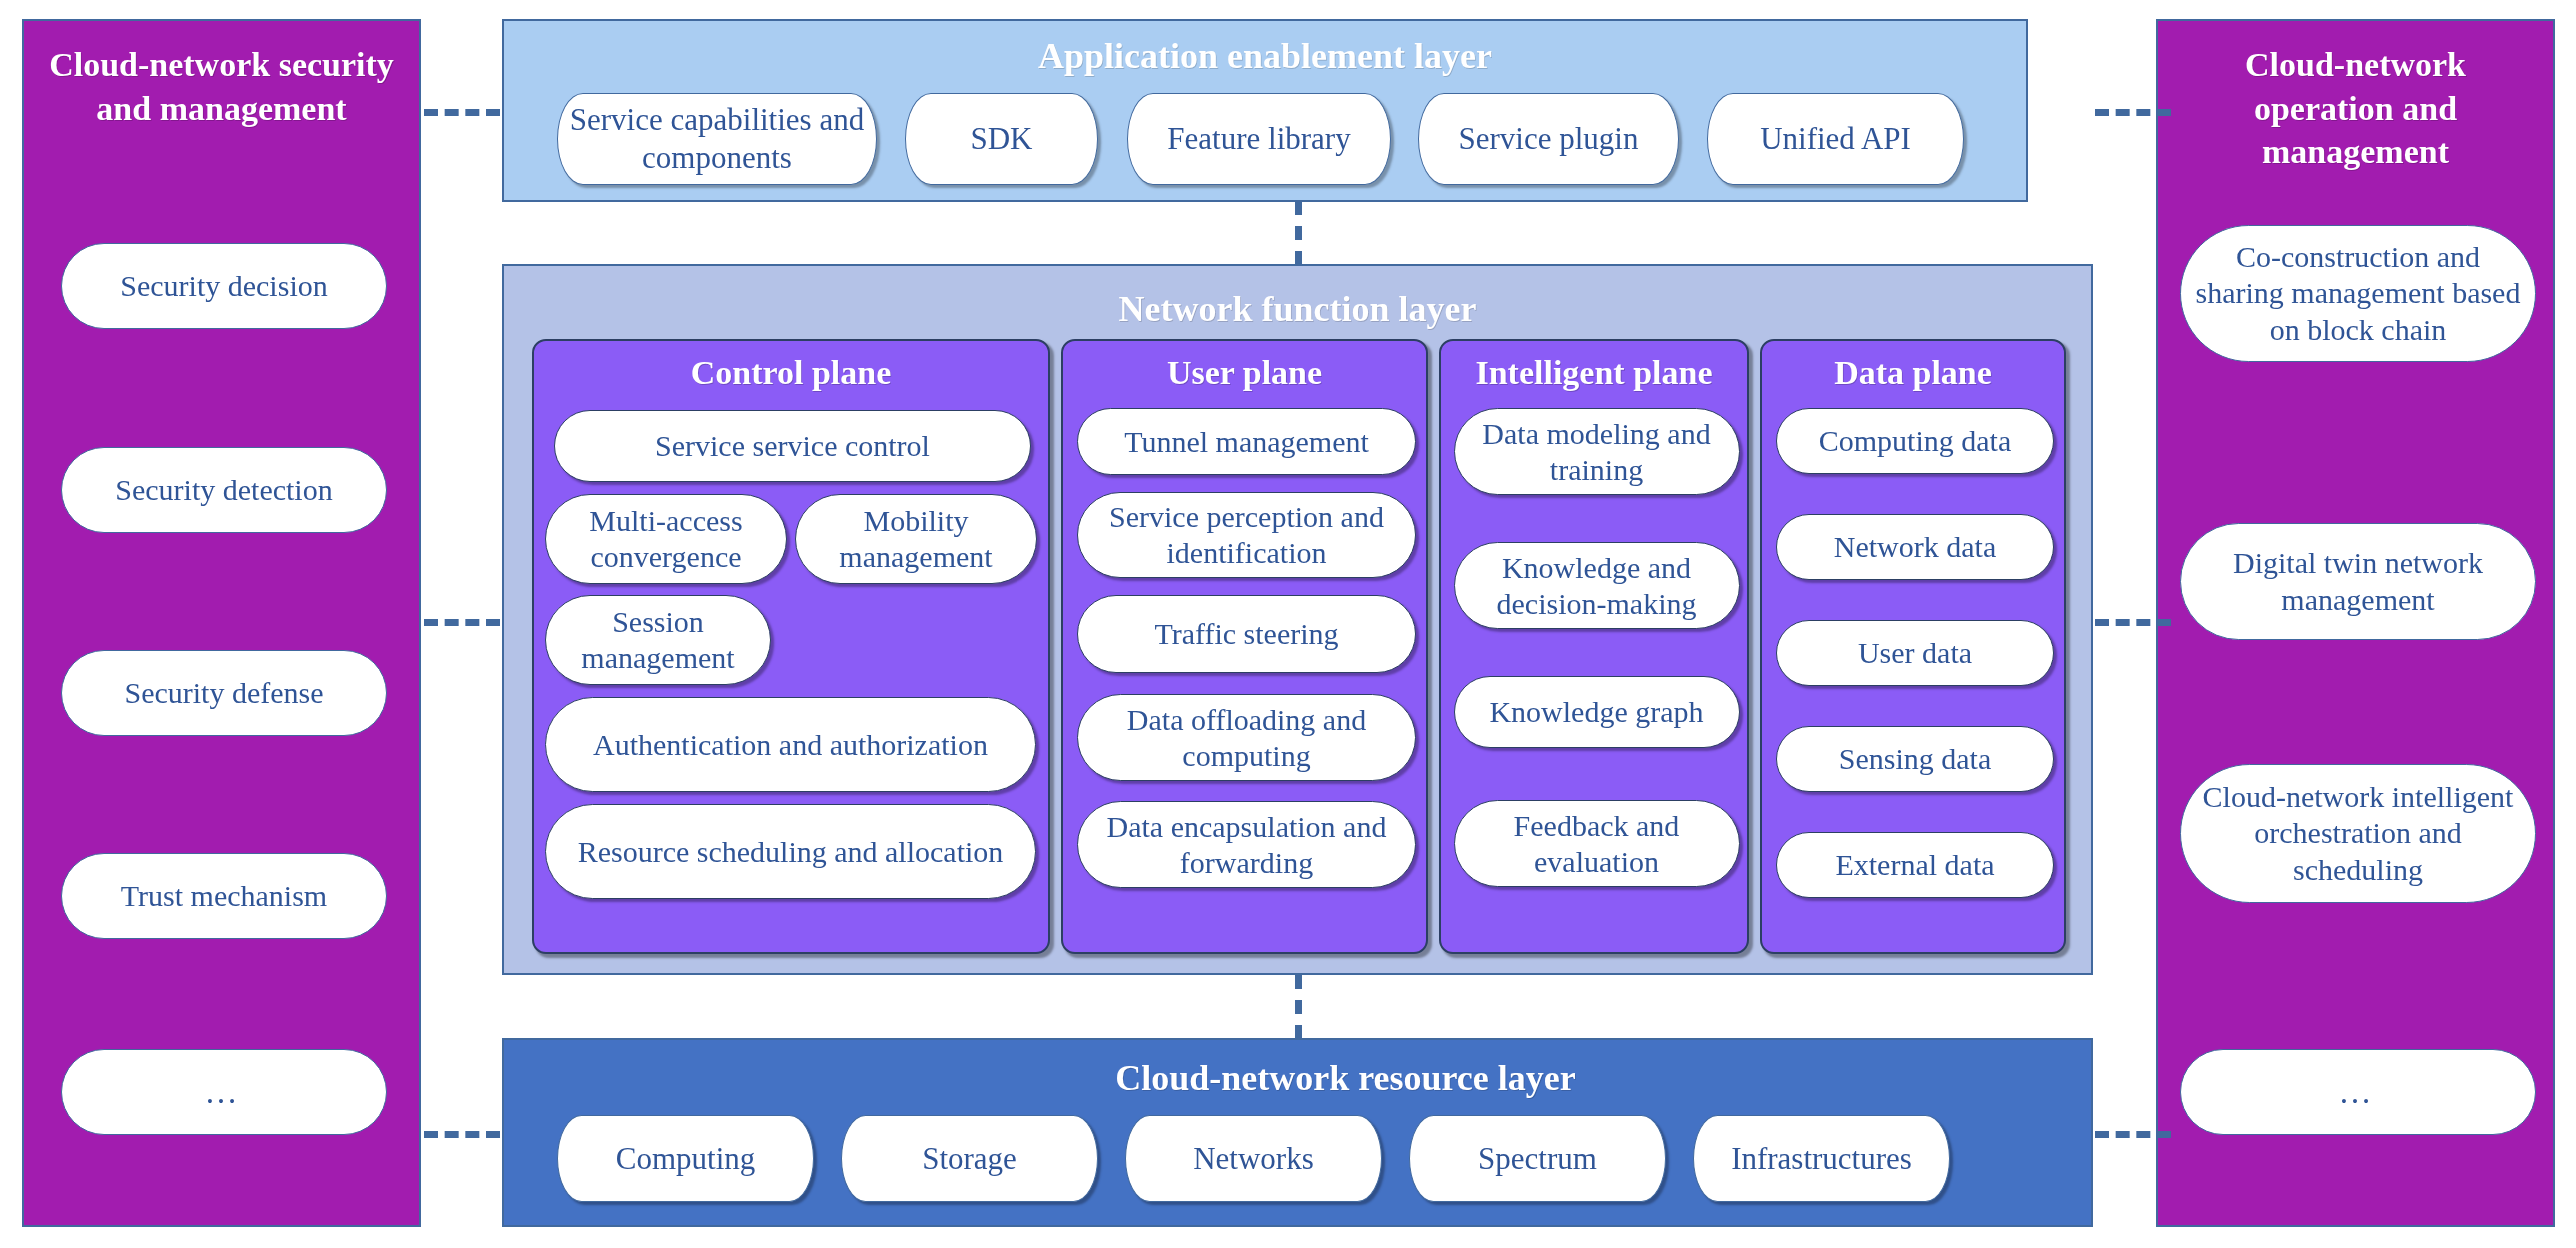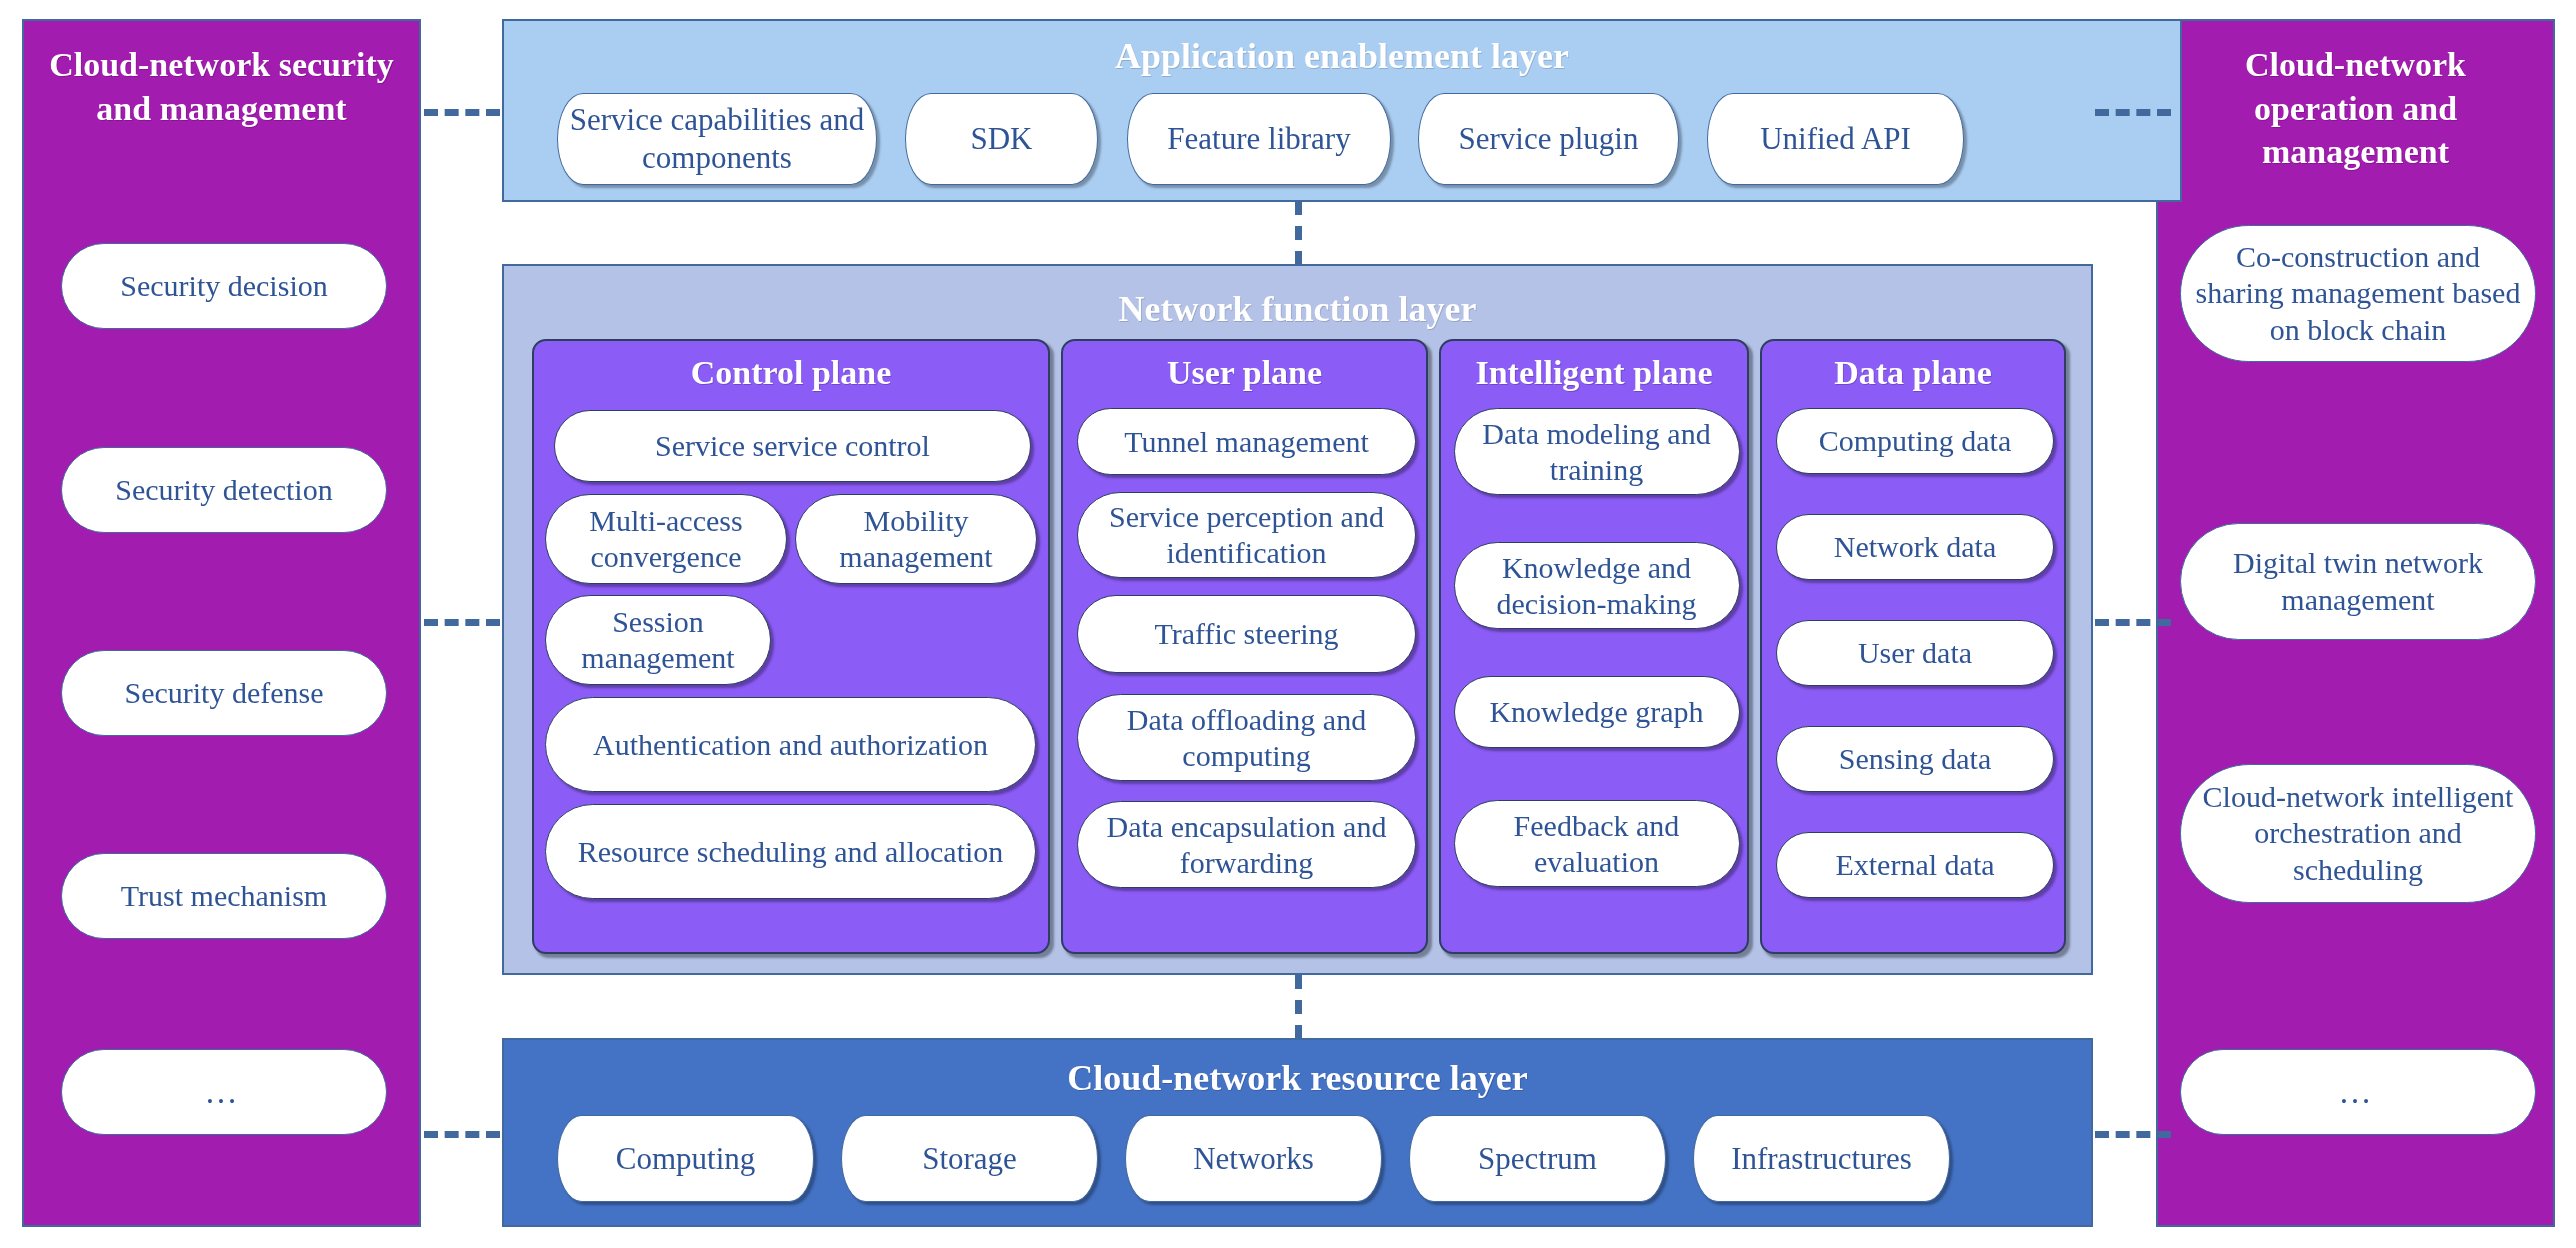--- a/index.html
+++ b/index.html
@@ -96,21 +96,21 @@
 
   <div class="abs side-pill" style="left:22px;top:204px;width:356px;height:137px;">Co-construction and sharing management based on block chain</div>
 
   <div class="abs side-pill" style="left:22px;top:502px;width:356px;height:117px;">Digital twin network management</div>
 
   <div class="abs side-pill" style="left:22px;top:743px;width:356px;height:139px;">Cloud-network intelligent orchestration and scheduling</div>
 
   <div class="abs side-pill ell" style="left:22px;top:1028px;width:356px;height:86px;">…</div>
 </div>
 
-<div class="abs layer-app" style="left:502px;top:19px;width:1680px;height:183px;">
+<div class="abs layer-app" style="left:502px;top:19px;width:1526px;height:183px;">
   <div class="layer-title" style="top:14px;">Application enablement layer</div>
 
   <div class="abs cap" style="left:53px;top:72px;width:320px;height:92px;">Service capabilities and components</div>
 
   <div class="abs cap" style="left:401px;top:72px;width:193px;height:92px;">SDK</div>
 
   <div class="abs cap" style="left:623px;top:72px;width:264px;height:92px;">Feature library</div>
 
   <div class="abs cap" style="left:914px;top:72px;width:261px;height:92px;">Service plugin</div>
 
@@ -172,21 +172,21 @@
 
     <div class="abs pill" style="left:14px;top:279px;width:278px;height:66px;">User data</div>
 
     <div class="abs pill" style="left:14px;top:385px;width:278px;height:66px;">Sensing data</div>
 
     <div class="abs pill" style="left:14px;top:491px;width:278px;height:66px;">External data</div>
   </div>
 </div>
 
 <div class="abs layer-res" style="left:502px;top:1038px;width:1591px;height:189px;">
-  <div class="layer-title" style="top:17px;">Cloud-network resource layer</div>
+  <div class="layer-title" style="top:17px;padding-left:48px;">Cloud-network resource layer</div>
 
   <div class="abs cap" style="left:53px;top:75px;width:257px;height:87px;">Computing</div>
 
   <div class="abs cap" style="left:337px;top:75px;width:257px;height:87px;">Storage</div>
 
   <div class="abs cap" style="left:621px;top:75px;width:257px;height:87px;">Networks</div>
 
   <div class="abs cap" style="left:905px;top:75px;width:257px;height:87px;">Spectrum</div>
 
   <div class="abs cap" style="left:1189px;top:75px;width:257px;height:87px;">Infrastructures</div>

